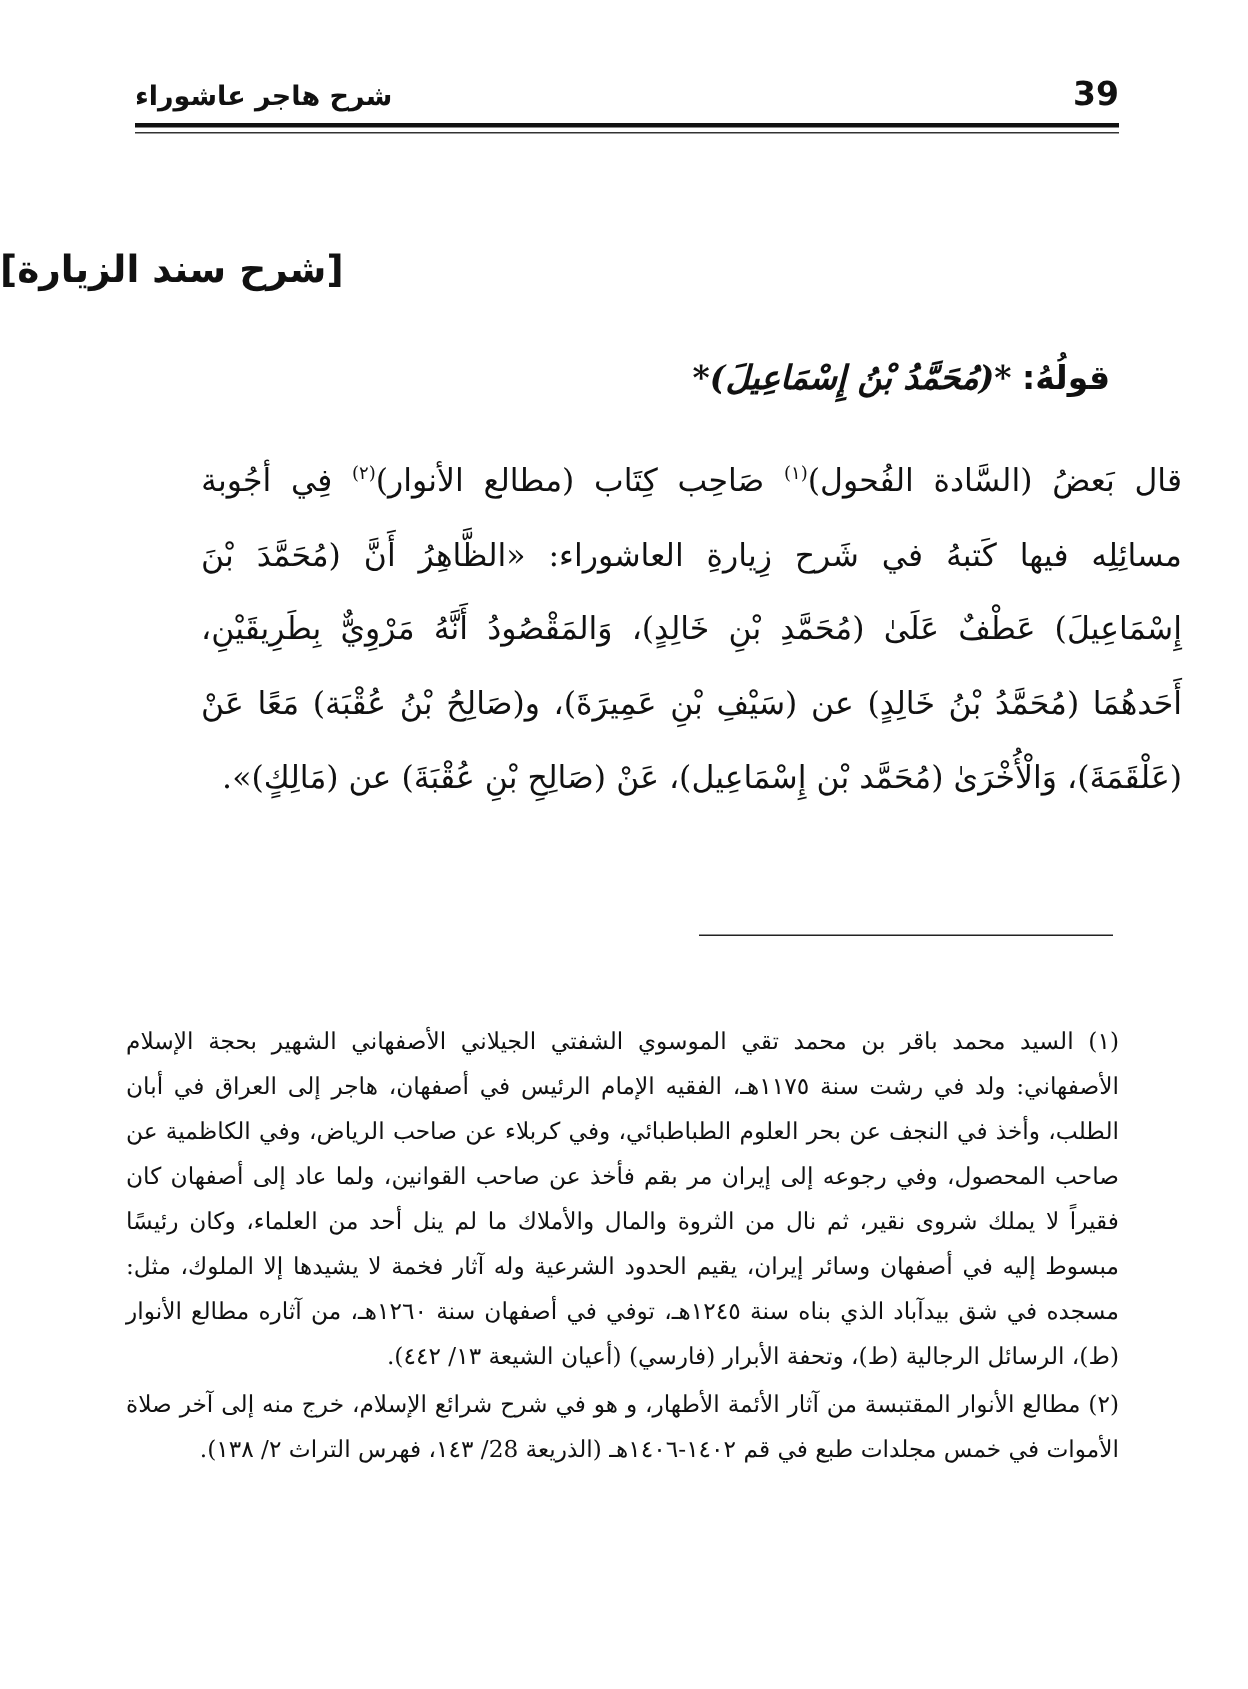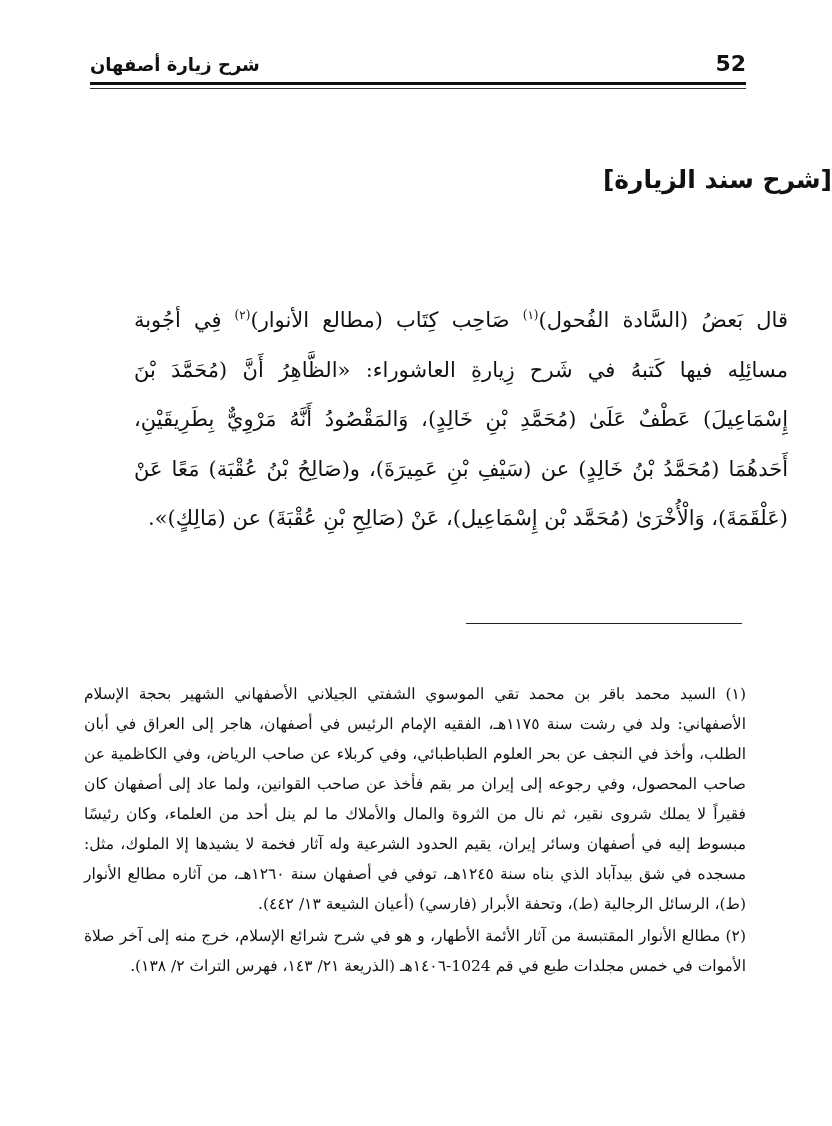--- a/index.html
+++ b/index.html
@@ -64,21 +64,21 @@
       top: 88px;
       height: 0;
       border-top: 1px solid #333;
     }
     
     .section-title {
       position: absolute;
       top: 160px;
       left: 0;
       width: 832px;
-      text-align: right;
+      text-align: left;
       font-family: "DejaVu Sans", sans-serif;
       font-weight: bold;
       font-size: 25px;
       line-height: 40px;
     }
     
     .quote-line {
       position: absolute;
       top: 234px;
       right: 92px;
@@ -143,31 +143,35 @@
     .footnote + .footnote {
       margin-top: 2px;
     }
   </style>
 </head>
 <body>
 
 <div class="page">
 
   <div class="running-header">
-    <span class="header-page-number">52</span>
-    <span class="header-book-title">شرح زيارة أصفهان</span>
+    <span class="header-page-number">39</span>
+    <span class="header-book-title">شرح هاجر عاشوراء</span>
   </div>
   <div class="header-rule"></div>
   <div class="header-rule-thin"></div>
 
   <div class="section-title">[شرح سند الزيارة]</div>
 
+  <div class="quote-line">
+    <span class="quote-label">قولُهُ:</span>
+    <span class="quote-content">*(مُحَمَّدُ بْنُ إِسْمَاعِيلَ)*</span>
+  </div>
 
   <div class="main-body"><span>قال بَعضُ (السَّادة الفُحول)</span><sup>(١)</sup><span> صَاحِب كِتَاب (مطالع الأنوار)</span><sup>(٢)</sup><span> فِي أجُوبة مسائِلِه فيها كَتبهُ في شَرح زِيارةِ العاشوراء: «الظَّاهِرُ أَنَّ (مُحَمَّدَ بْنَ إِسْمَاعِيلَ) عَطْفٌ عَلَىٰ (مُحَمَّدِ بْنِ خَالِدٍ)، وَالمَقْصُودُ أَنَّهُ مَرْوِيٌّ بِطَرِيقَيْنِ، أَحَدهُمَا (مُحَمَّدُ بْنُ خَالِدٍ) عن (سَيْفِ بْنِ عَمِيرَةَ)، و(صَالِحُ بْنُ عُقْبَة) مَعًا عَنْ (عَلْقَمَةَ)، وَالْأُخْرَىٰ (مُحَمَّد بْن إِسْمَاعِيل)، عَنْ (صَالِحِ بْنِ عُقْبَةَ) عن (مَالِكٍ)».</span></div>
 
   <div class="footnote-rule"></div>
 
   <div class="footnotes">
     <p class="footnote"><span>(١)</span> <span>السيد محمد باقر بن محمد تقي الموسوي الشفتي الجيلاني الأصفهاني الشهير بحجة الإسلام الأصفهاني: ولد في رشت سنة ١١٧٥هـ، الفقيه الإمام الرئيس في أصفهان، هاجر إلى العراق في أبان الطلب، وأخذ في النجف عن بحر العلوم الطباطبائي، وفي كربلاء عن صاحب الرياض، وفي الكاظمية عن صاحب المحصول، وفي رجوعه إلى إيران مر بقم فأخذ عن صاحب القوانين، ولما عاد إلى أصفهان كان فقيراً لا يملك شروى نقير، ثم نال من الثروة والمال والأملاك ما لم ينل أحد من العلماء، وكان رئيسًا مبسوط إليه في أصفهان وسائر إيران، يقيم الحدود الشرعية وله آثار فخمة لا يشيدها إلا الملوك، مثل: مسجده في شق بيدآباد الذي بناه سنة ١٢٤٥هـ، توفي في أصفهان سنة ١٢٦٠هـ، من آثاره مطالع الأنوار (ط)، الرسائل الرجالية (ط)، وتحفة الأبرار (فارسي) (أعيان الشيعة ١٣/ ٤٤٢).</span></p>
-    <p class="footnote"><span>(٢)</span> <span>مطالع الأنوار المقتبسة من آثار الأئمة الأطهار، و هو في شرح شرائع الإسلام، خرج منه إلى آخر صلاة الأموات في خمس مجلدات طبع في قم 1024-١٤٠٦هـ (الذريعة ٢١/ ١٤٣، فهرس التراث ٢/ ١٣٨).</span></p>
+    <p class="footnote"><span>(٢)</span> <span>مطالع الأنوار المقتبسة من آثار الأئمة الأطهار، و هو في شرح شرائع الإسلام، خرج منه إلى آخر صلاة الأموات في خمس مجلدات طبع في قم ١٤٠٢-١٤٠٦هـ (الذريعة 28/ ١٤٣، فهرس التراث ٢/ ١٣٨).</span></p>
   </div>
 
 </div>
 
 </body></html>

